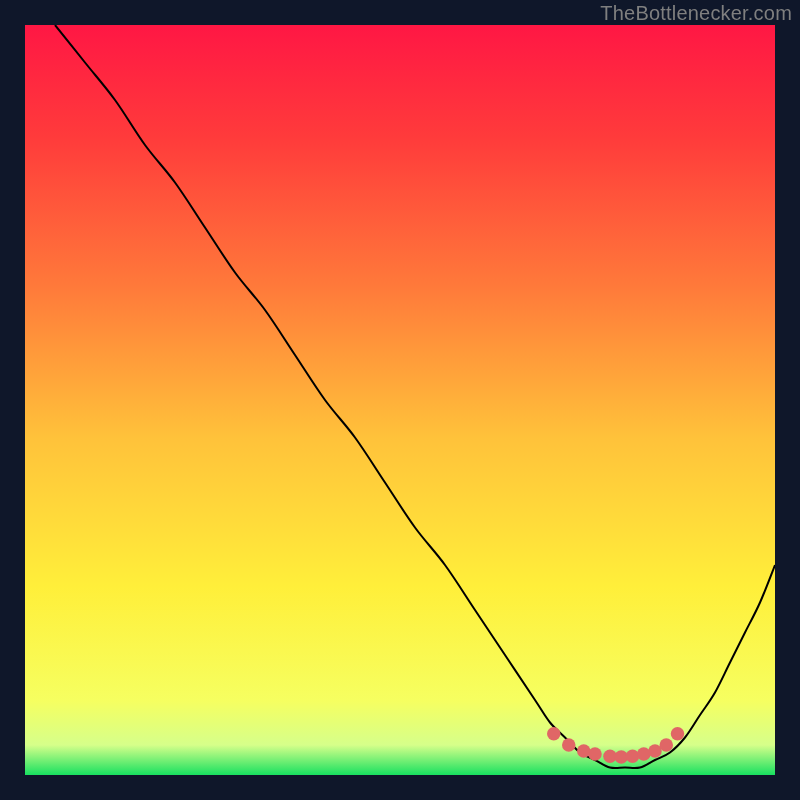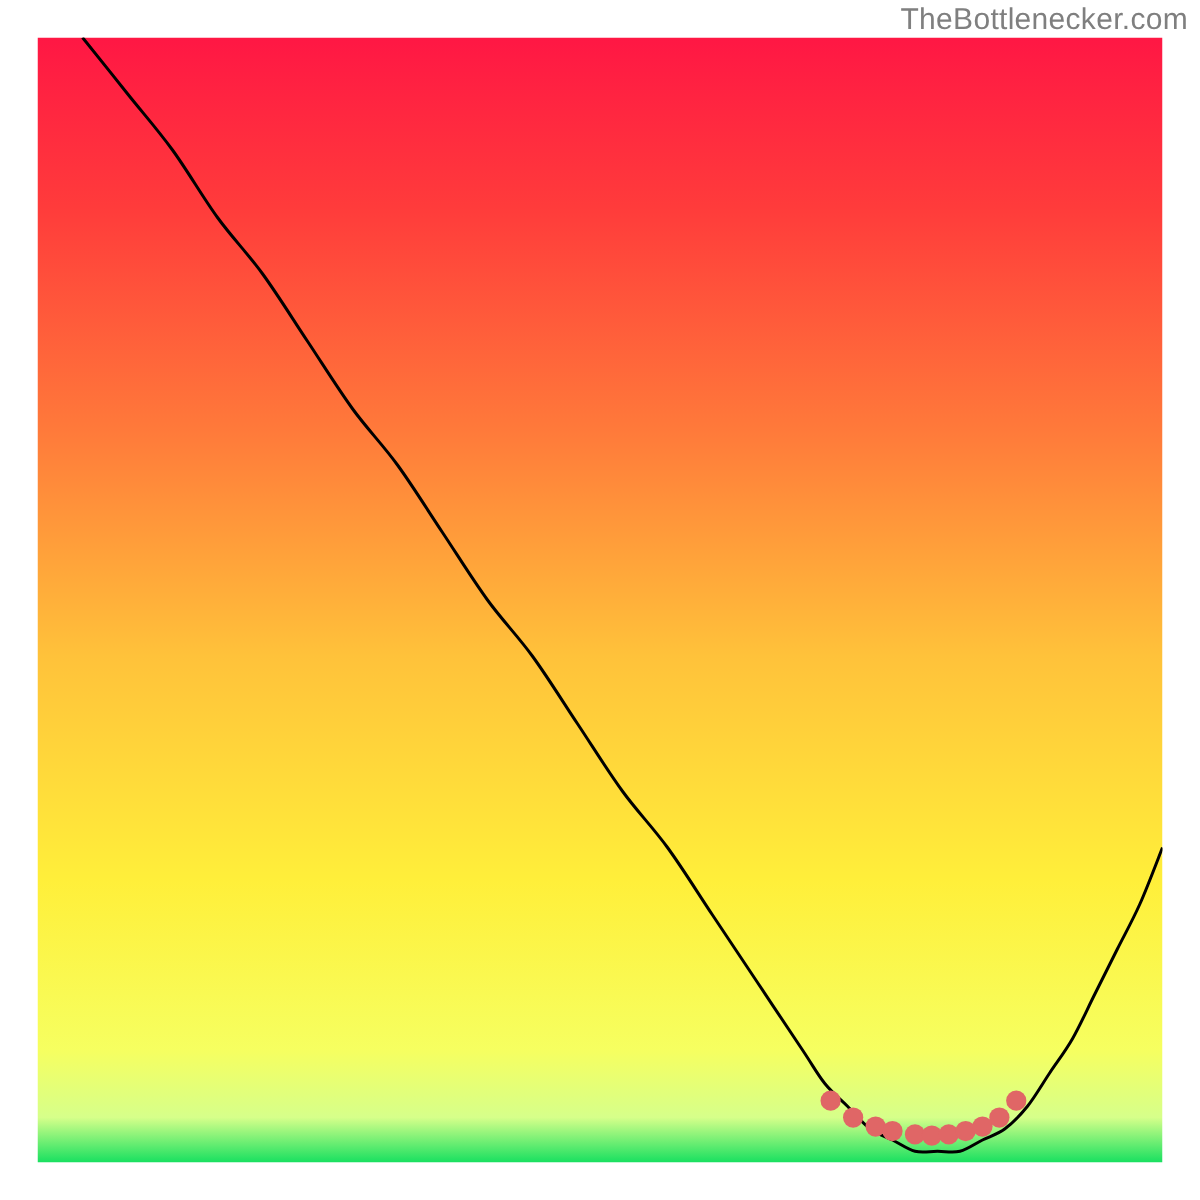--- a/index.html
+++ b/index.html
@@ -8,21 +8,21 @@
     width: 800px;
     height: 800px;
     background: #000;
     overflow: hidden;
     font-family: Arial, Helvetica, sans-serif;
   }
   .outer {
     position: relative;
     width: 800px;
     height: 800px;
-    background: #ffffff;
+    background: #0f172a;
   }
   .watermark {
     position: absolute;
     top: 2px;
     right: 8px;
     color: #7f7f7f;
     font-size: 20px;
     font-weight: 500;
     letter-spacing: 0.2px;
     z-index: 10;

